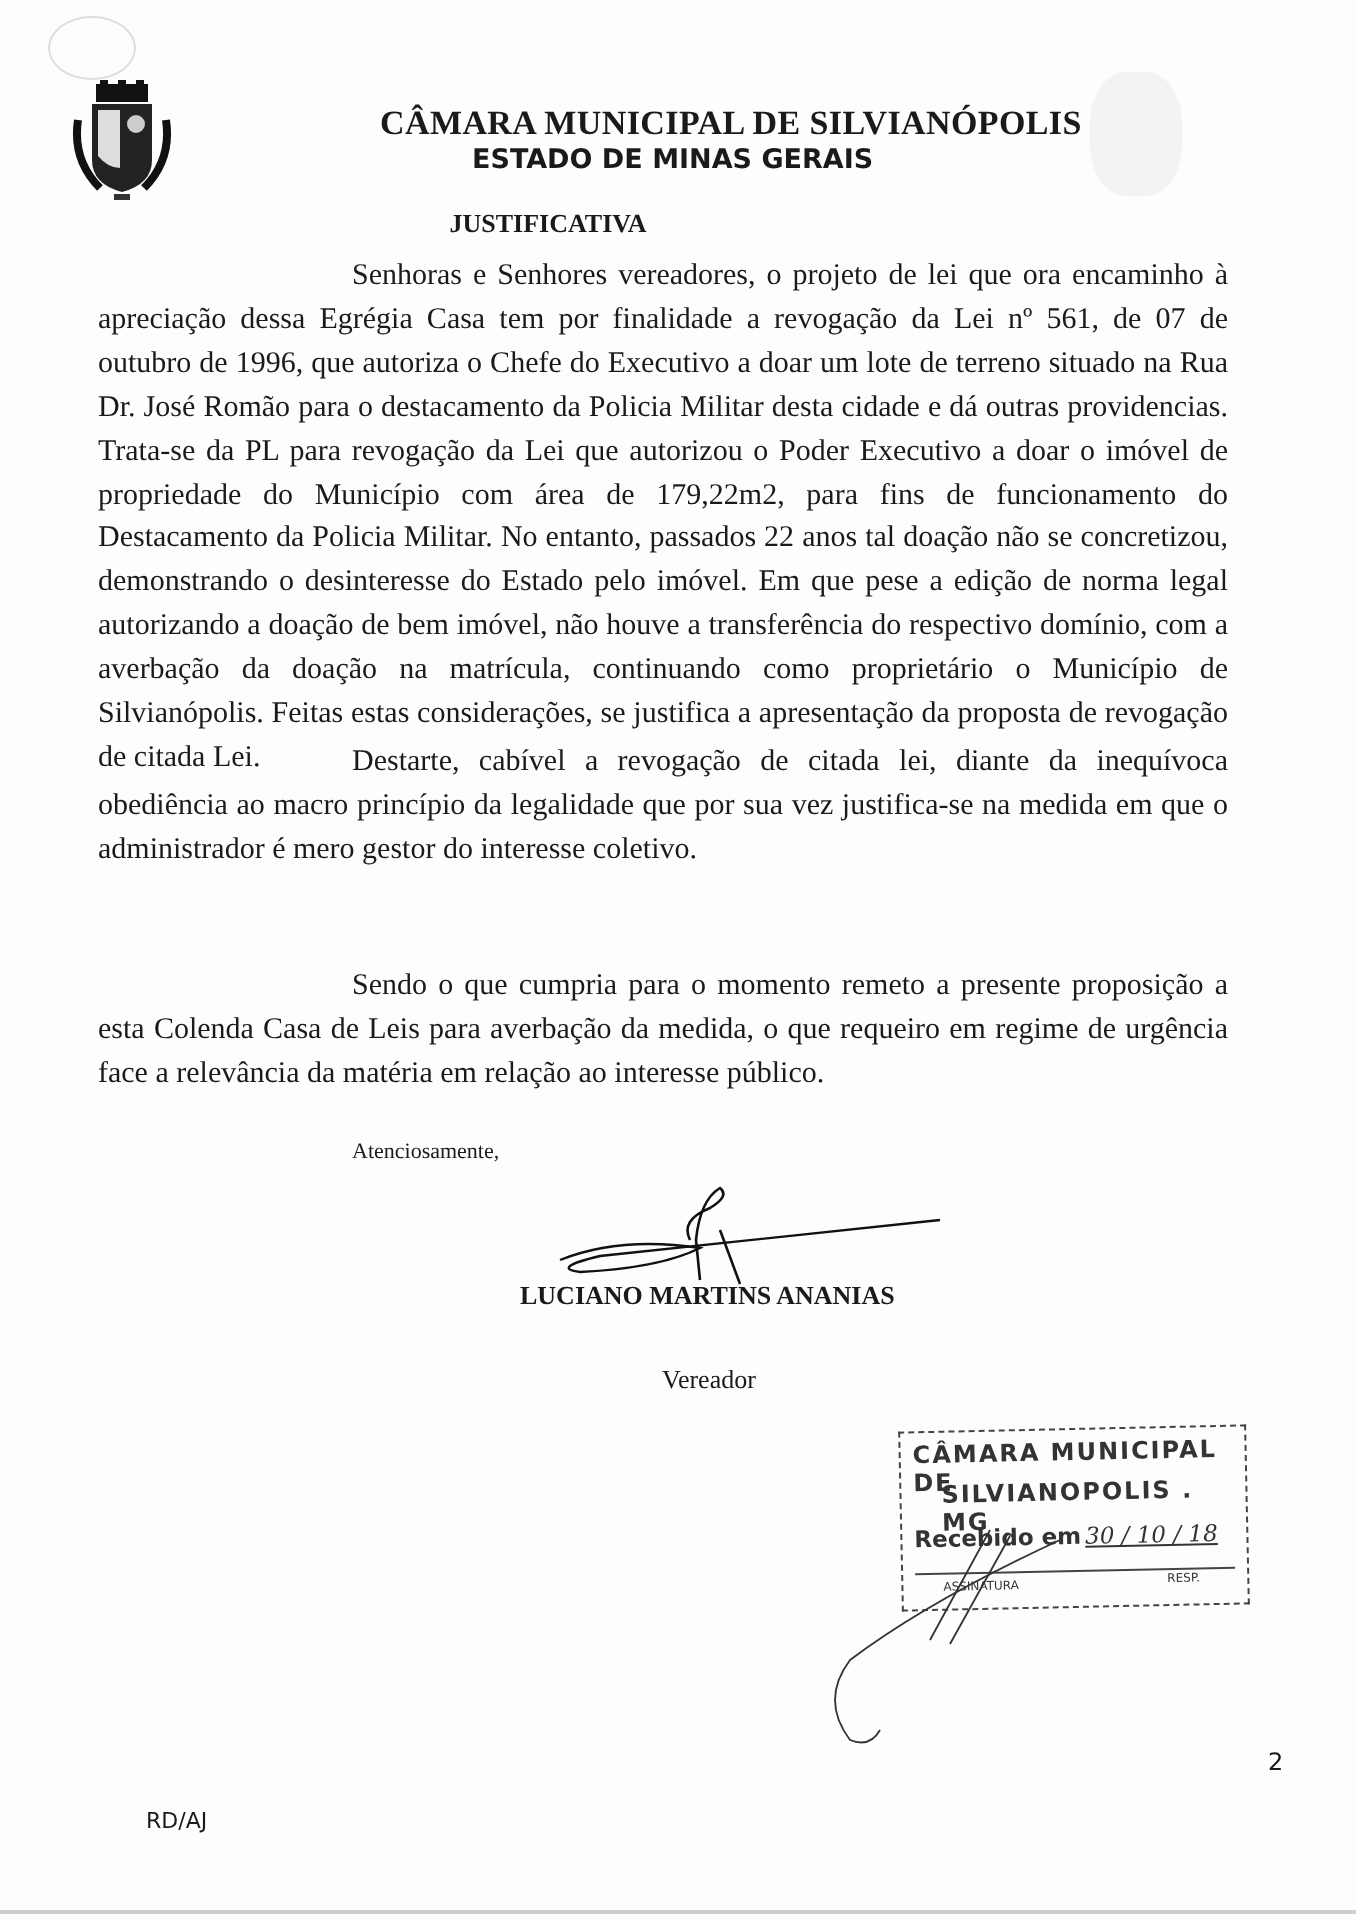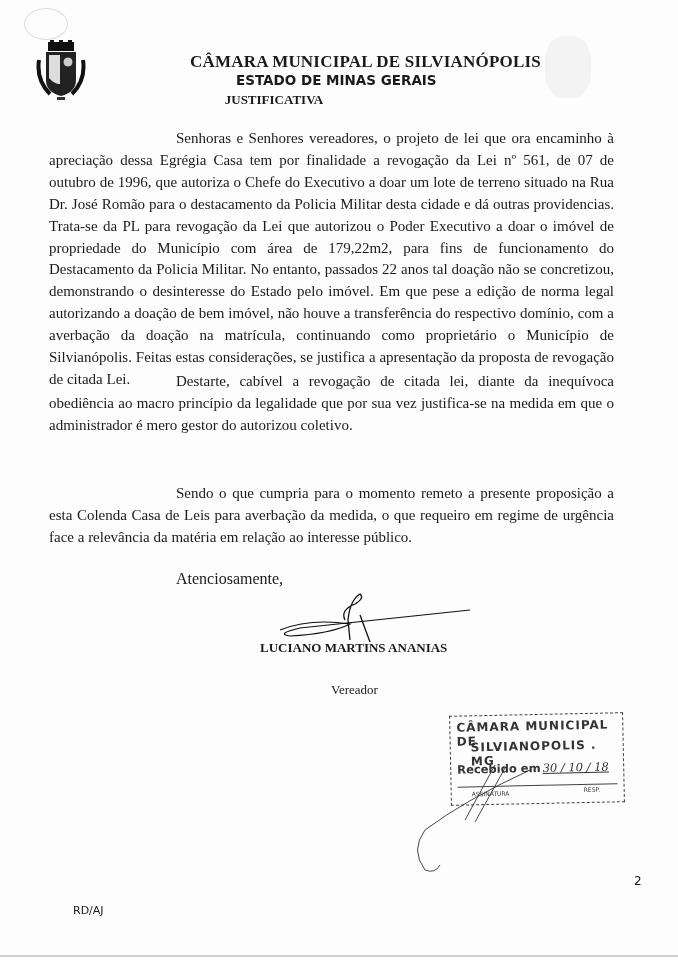--- a/index.html
+++ b/index.html
@@ -3,27 +3,27 @@
 <meta charset="utf-8">
 <style>
   html,body{margin:0;padding:0;}
   body{width:678px;height:960px;background:#fdfdfd;position:relative;overflow:hidden;
        font-family:"Liberation Serif","DejaVu Serif",serif;color:#1a1a1a;}
   .crest{position:absolute;left:36px;top:40px;width:50px;height:62px;}
   .ghost-seal{position:absolute;left:24px;top:8px;width:42px;height:30px;border:1px solid #ddd;border-radius:50%;}
   .ghost-right{position:absolute;left:545px;top:36px;width:46px;height:62px;border-radius:40%;background:#f3f3f3;}
   .hdr1{position:absolute;left:190px;top:52px;font-size:17px;font-weight:bold;letter-spacing:0.2px;}
   .hdr2{position:absolute;left:236px;top:72px;font-family:"DejaVu Sans","Liberation Sans",sans-serif;font-size:13.5px;font-weight:bold;}
-  .title{position:absolute;left:0;width:548px;top:92px;text-align:center;font-size:13px;font-weight:bold;}
+  .title{position:absolute;left:0;width:548px;top:104px;text-align:center;font-size:13px;font-weight:bold;}
   .body{position:absolute;left:49px;width:565px;font-size:15px;line-height:21.9px;text-align:justify;}
   .p1{top:128px;}
   .p2{top:371px;}
   .p3{top:483px;}
   .body p{margin:0;text-indent:127px;}
-  .closing{position:absolute;left:176px;top:570px;font-size:16px;}
+  .closing{position:absolute;left:176px;top:570px;font-size:11px;}
   .signature{position:absolute;left:270px;top:590px;width:210px;height:55px;}
   .name{position:absolute;left:260px;top:640px;font-size:13px;font-weight:bold;}
   .role{position:absolute;left:331px;top:682px;font-size:13px;font-weight:normal;}
   .stamp{position:absolute;left:450px;top:714px;width:172px;height:88px;border:1.5px dashed #444;transform:rotate(-1.2deg);
          font-family:"DejaVu Sans","Liberation Sans",sans-serif;color:#333;}
   .st1{position:absolute;left:6px;top:4px;font-size:12px;font-weight:bold;letter-spacing:1px;}
   .st2{position:absolute;left:20px;top:24px;font-size:12px;font-weight:bold;letter-spacing:1px;}
   .st3{position:absolute;left:6px;top:46px;font-size:11.5px;font-weight:bold;}
   .st3date{font-family:"DejaVu Serif",serif;font-style:italic;font-weight:normal;text-decoration:underline;margin-left:2px;}
   .st4{position:absolute;left:20px;top:74px;font-size:6px;}
@@ -54,21 +54,21 @@
 </svg>
 
 <div class="hdr1">CÂMARA MUNICIPAL DE SILVIANÓPOLIS</div>
 <div class="hdr2">ESTADO DE MINAS GERAIS</div>
 <div class="title">JUSTIFICATIVA</div>
 
 <div class="body p1">
     <p>Senhoras e Senhores vereadores, o projeto de lei que ora encaminho à apreciação dessa Egrégia Casa tem por finalidade a revogação da Lei nº 561, de 07 de outubro de 1996, que autoriza o Chefe do Executivo a doar um lote de terreno situado na Rua Dr. José Romão para o destacamento da Policia Militar desta cidade e dá outras providencias. Trata-se da PL para revogação da Lei que autorizou o Poder Executivo a doar o imóvel de propriedade do Município com área de 179,22m2, para fins de funcionamento do Destacamento da Policia Militar. No entanto, passados 22 anos tal doação não se concretizou, demonstrando o desinteresse do Estado pelo imóvel. Em que pese a edição de norma legal autorizando a doação de bem imóvel, não houve a transferência do respectivo domínio, com a averbação da doação na matrícula, continuando como proprietário o Município de Silvianópolis. Feitas estas considerações, se justifica a apresentação da proposta de revogação de citada Lei.</p>
   </div>
 <div class="body p2">
-    <p>Destarte, cabível a revogação de citada lei, diante da inequívoca obediência ao macro princípio da legalidade que por sua vez justifica-se na medida em que o administrador é mero gestor do autorizou coletivo.</p>
+    <p>Destarte, cabível a revogação de citada lei, diante da inequívoca obediência ao macro princípio da legalidade que por sua vez justifica-se na medida em que o administrador é mero gestor do interesse coletivo.</p>
   </div>
 <div class="body p3">
     <p>Sendo o que cumpria para o momento remeto a presente proposição a esta Colenda Casa de Leis para averbação da medida, o que requeiro em regime de urgência face a relevância da matéria em relação ao interesse público.</p>
   </div>
 
 <div class="closing">Atenciosamente,</div>
 
 <svg class="signature" viewBox="0 0 210 55">
   <path d="M10 40 Q40 28 80 34 Q60 44 20 46 Q5 44 30 38 L200 20" stroke="#111" stroke-width="1.2" fill="none"></path>
   <path d="M75 30 Q70 20 85 14 Q95 8 90 4 Q80 10 78 30 L80 50 M90 25 L100 52" stroke="#111" stroke-width="1.3" fill="none"></path>

